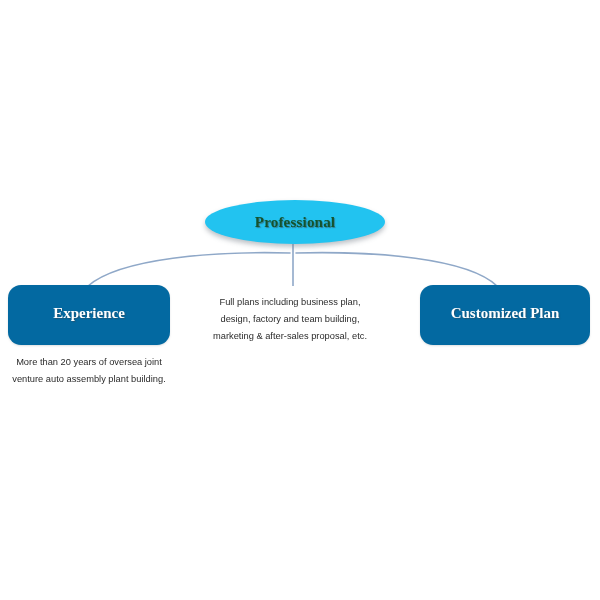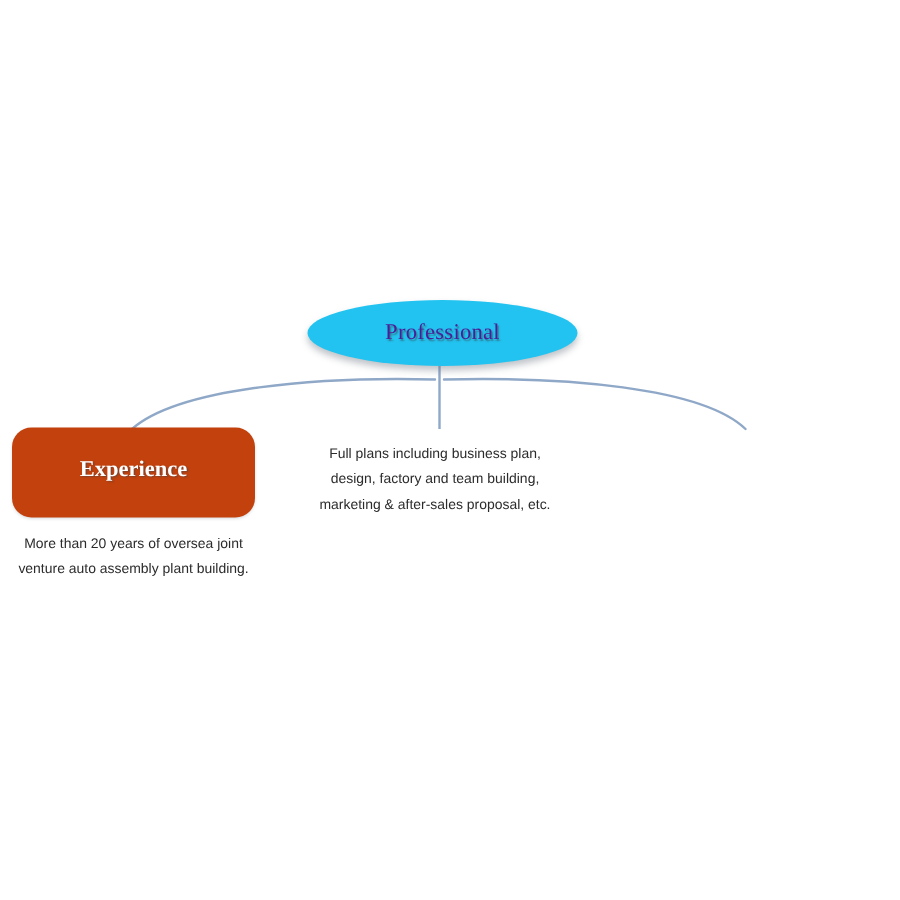--- a/index.html
+++ b/index.html
@@ -35,35 +35,35 @@
     height: 44px;
     border-radius: 50%;
     background: #22C3F0;
     box-shadow: 0 3px 5px rgba(110,120,130,0.45);
     display: flex;
     align-items: center;
     justify-content: center;
   }
   .root-label {
     font-family: "Liberation Serif", serif;
-    font-weight: normal;
+    font-weight: bold;
     font-size: 15px;
-    color: #4c1d95;
+    color: #14532d;
     text-shadow: 1px 1px 1px rgba(60,70,80,0.55);
     letter-spacing: 0.2px;
   }
 
   
   .branch {
     position: absolute;
     top: 285px;
   }
   .branch-box {
     border-radius: 13px;
-    background: #c2410c;
+    background: #0369a1;
     height: 60px;
     display: flex;
     align-items: center;
     justify-content: center;
     box-shadow: 0 1px 2px rgba(120,130,140,0.25);
   }
   .branch-label {
     font-family: "Liberation Serif", serif;
     font-weight: bold;
     font-size: 15px;
@@ -114,15 +114,18 @@
       <span class="branch-label">Experience</span>
     </div>
     <div class="branch-caption">More than 20 years of oversea joint venture auto assembly plant building.</div>
   </div>
 
   <div class="branch" id="branch-1">
     <div class="branch-caption">Full plans including business plan, design, factory and team building, marketing &amp; after-sales proposal, etc.</div>
   </div>
 
   <div class="branch" id="branch-2">
+    <div class="branch-box">
+      <span class="branch-label">Customized Plan</span>
+    </div>
   </div>
 
 </div>
 
 </body></html>

